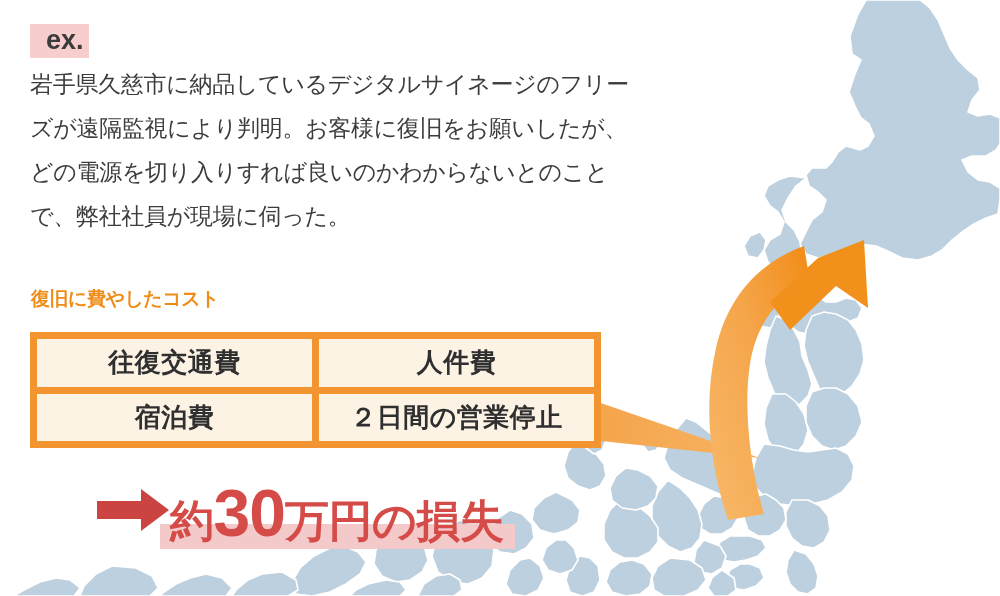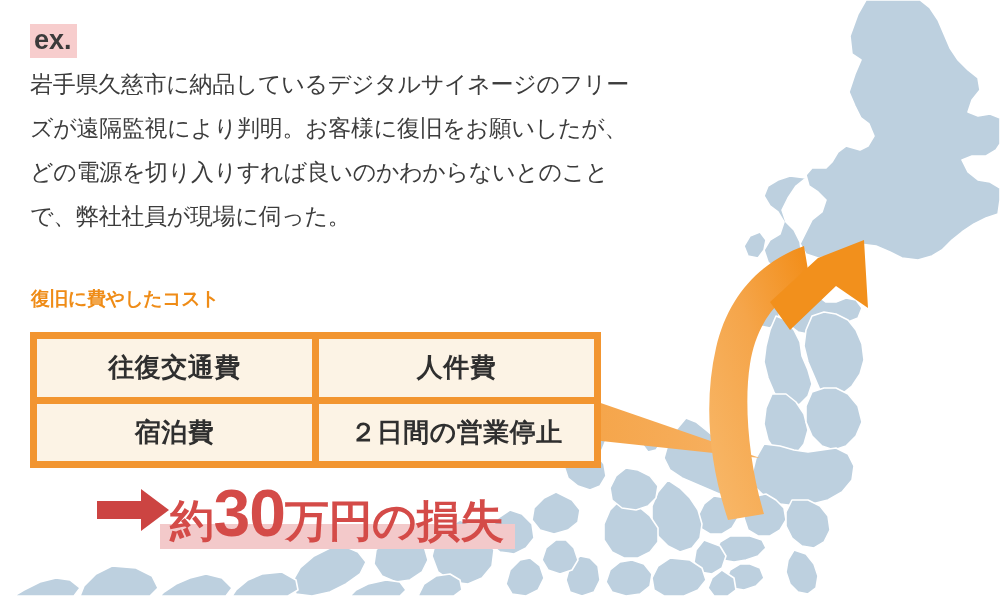--- a/index.html
+++ b/index.html
@@ -27,21 +27,21 @@
   
   #ex-badge {
     position: absolute;
     left: 30px;
     top: 24px;
     background: #F7CDCD;
     color: #3b3b3b;
     font-size: 27px;
     font-weight: bold;
     line-height: 1.0;
-    padding: 3px 5px 4px 4px;
+    padding: 3px 5px 4px 16px;
     letter-spacing: 0px;
   }
 
   #body-copy {
     position: absolute;
     left: 30px;
     top: 62px;
     width: 600px;
     color: #3c3c3c;
     font-size: 23px;
@@ -62,21 +62,21 @@
     letter-spacing: -0.5px;
     line-height: 1;
   }
 
   
   #cost-table {
     position: absolute;
     left: 30px;
     top: 332px;
     width: 571px;
-    height: 136px;
+    height: 116px;
     background: #F29530;
     box-sizing: border-box;
     padding: 7px;
     display: grid;
     grid-template-columns: 1fr 1fr;
     grid-template-rows: 1fr 1fr;
     gap: 7px;
   }
   .cost-cell {
     background: #FCF3E5;

